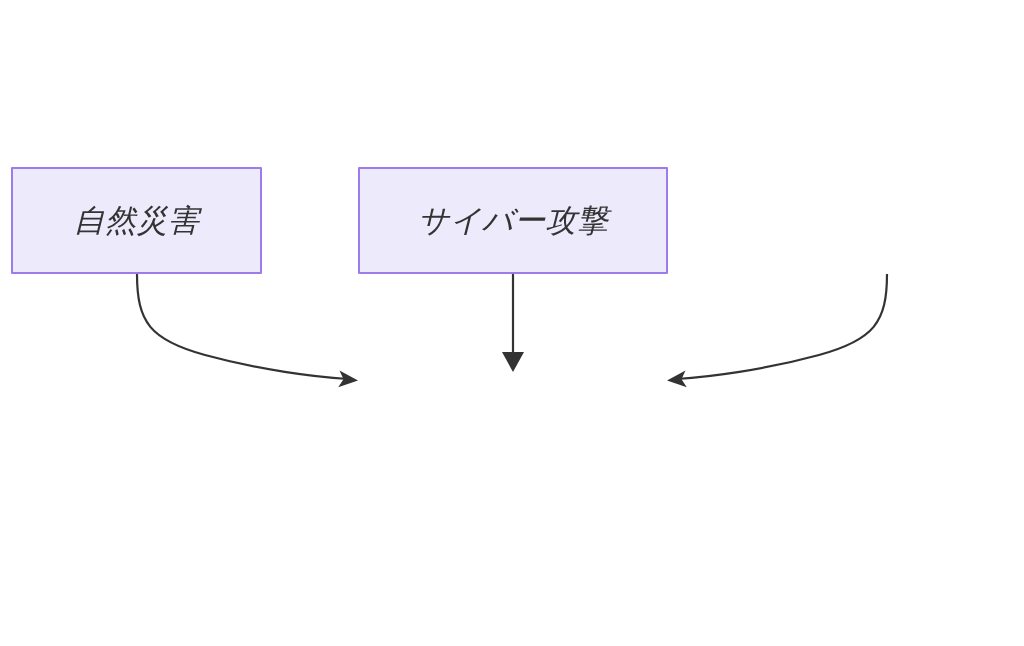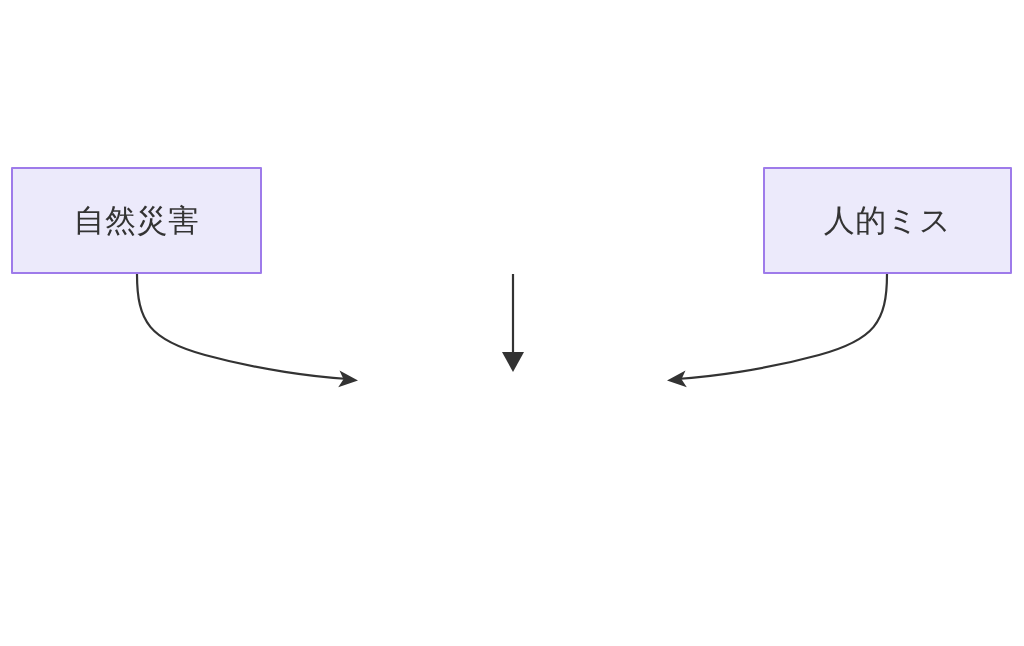--- a/index.html
+++ b/index.html
@@ -13,20 +13,21 @@
     position: relative;
     overflow: hidden;
     font-family: "Liberation Sans", "DejaVu Sans", sans-serif;
   }
   #diagram-canvas {
     position: absolute;
     left: 0;
     top: 0;
     width: 1024px;
     height: 468px;
+    font-style: italic;
   }
   .edge-layer {
     position: absolute;
     left: 0;
     top: 0;
     width: 1024px;
     height: 646px;
     pointer-events: none;
   }
   .node {
@@ -83,19 +84,19 @@
     <g>
       <path class="edge-path" d="M 887,274 C 887,322 874,340 819,355 C 764,370 709,377 677,379"></path>
       <polygon class="edge-head" points="667,380.6 685.5,370.5 681.5,379.2 686.8,387.3"></polygon>
     </g>
   </svg>
 
   <div class="node" id="node-natural-disaster">
     <span class="node-label">自然災害</span>
   </div>
 
+  <div class="node" id="node-cyber-attack">
+    <span class="node-label">サイバー攻撃</span>
+  </div>
 
-  <div class="node" id="node-human-error">
-    <span class="node-label">人的ミス</span>
-  </div>
 
 
 </div>
 
 </body></html>

